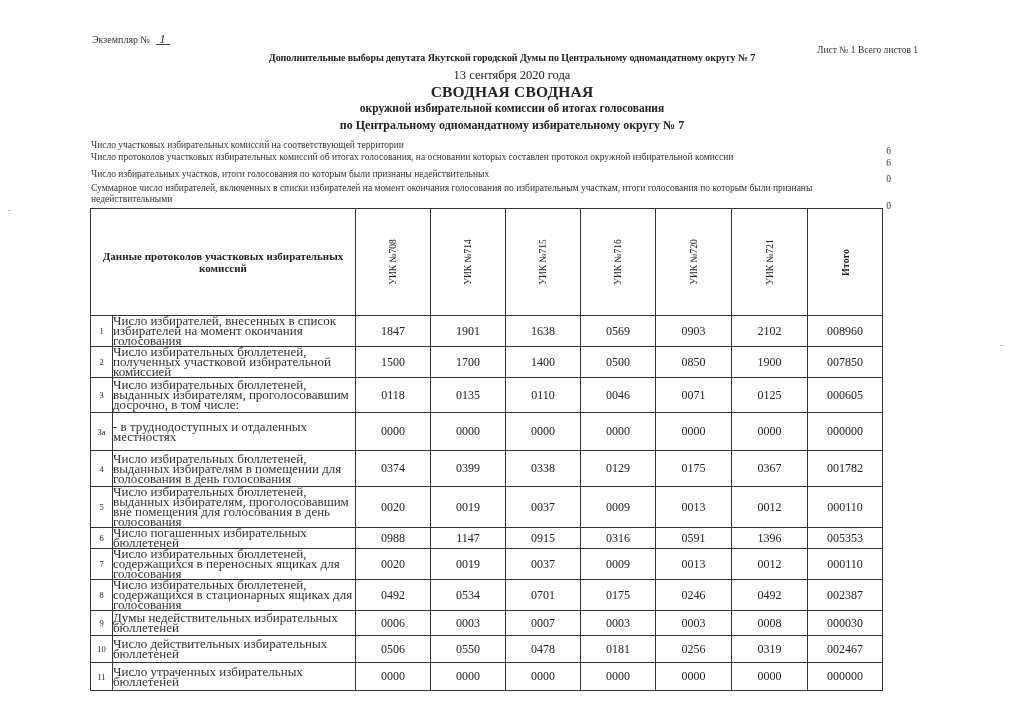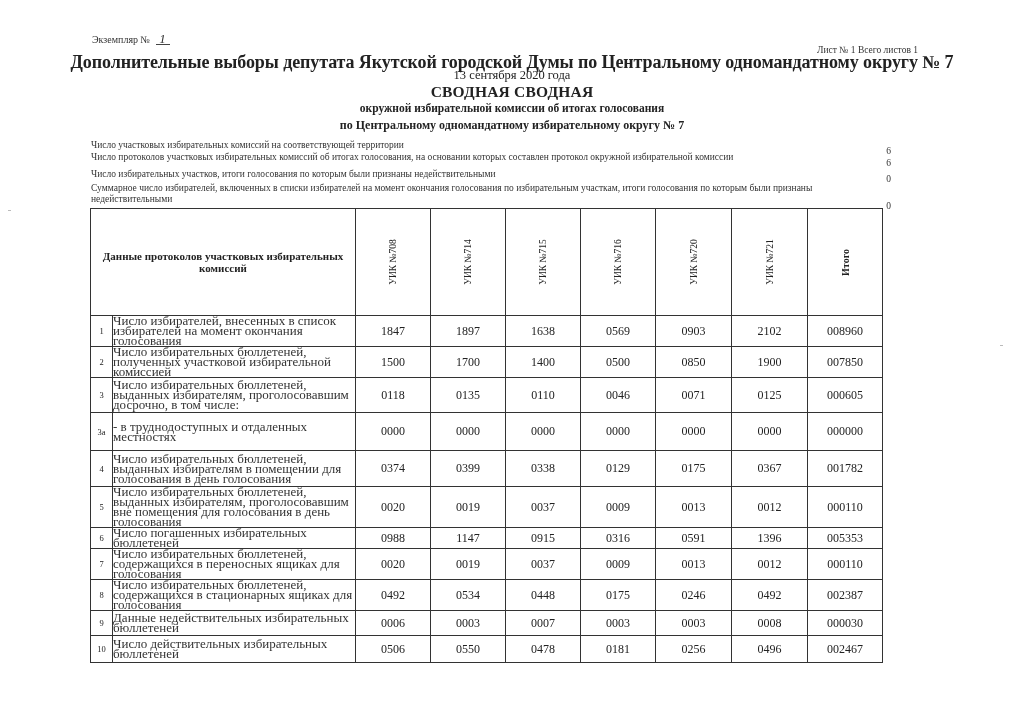--- a/index.html
+++ b/index.html
@@ -5,21 +5,21 @@
   html, body { margin: 0; padding: 0; }
   body {
     width: 1024px; height: 724px; background: #ffffff; position: relative; overflow: hidden;
     font-family: "Liberation Serif", "DejaVu Serif", serif; color: #222;
   }
   .abs { position: absolute; }
   .copy-label { left: 92px; top: 33px; font-size: 10px; color: #333; }
   .copy-num { display: inline-block; min-width: 14px; border-bottom: 1px solid #444; text-align: center; font-style: italic; font-size: 13px; margin-left: 3px; line-height: 11px; }
   .sheet-info { right: 106px; top: 45px; font-size: 9.5px; color: #333; }
   .center-line { left: 0; width: 1024px; text-align: center; }
-  .t1 { top: 52px; font-size: 18px; font-weight: bold; letter-spacing: -0.1px; }
+  .t1 { top: 52px; font-size: 10px; font-weight: bold; letter-spacing: -0.1px; }
   .t2 { top: 68px; font-size: 12.5px; }
   .t3 { top: 83px; font-size: 15.5px; font-weight: bold; letter-spacing: 0.2px; }
   .t4 { top: 102px; font-size: 11.5px; font-weight: bold; }
   .t5 { top: 118px; font-size: 12px; font-weight: bold; }
   .summary { left: 91px; width: 800px; font-size: 9.5px; color: #333; }
   .summary .val { position: absolute; right: 0; top: 0; }
   .summary .txt { width: 780px; line-height: 11px; }
   table.main {
     position: absolute; left: 90px; top: 208px; border-collapse: collapse;
     table-layout: fixed; width: 792px;
@@ -53,21 +53,21 @@
 
 <div class="abs summary" style="top:140px;">
   <div class="txt">Число участковых избирательных комиссий на соответствующей территории</div>
   <span class="val" style="top:6px;">6</span>
 </div>
 <div class="abs summary" style="top:152px;">
   <div class="txt">Число протоколов участковых избирательных комиссий об итогах голосования, на основании которых составлен протокол окружной избирательной комиссии</div>
   <span class="val" style="top:6px;">6</span>
 </div>
 <div class="abs summary" style="top:169px;">
-  <div class="txt">Число избирательных участков, итоги голосования по которым были признаны недействительными</div>
+  <div class="txt">Число избирательных участков, итоги голосования по которым были признаны недействительных</div>
   <span class="val" style="top:5px;">0</span>
 </div>
 <div class="abs summary" style="top:183px;">
   <div class="txt">Суммарное число избирателей, включенных в списки избирателей на момент окончания голосования по избирательным участкам, итоги голосования по которым были признаны недействительными</div>
   <span class="val" style="top:18px;">0</span>
 </div>
 
 <table class="main">
   <colgroup>
     <col style="width:22px">
@@ -90,21 +90,21 @@
       <th class="uik"><span class="rot">УИК №720</span></th>
       <th class="uik"><span class="rot">УИК №721</span></th>
       <th class="total"><span class="rot">Итого</span></th>
     </tr>
   </thead>
   <tbody id="tbody">
       <tr style="height: 25px;">
         <td class="num">1</td>
         <td class="desc">Число избирателей, внесенных в список избирателей на момент окончания голосования</td>
         <td class="val">1847</td>
-        <td class="val">1897</td>
+        <td class="val">1901</td>
         <td class="val">1638</td>
         <td class="val">0569</td>
         <td class="val">0903</td>
         <td class="val">2102</td>
         <td class="val">008960</td>
       </tr>
       <tr style="height: 25px;">
         <td class="num">2</td>
         <td class="desc">Число избирательных бюллетеней, полученных участковой избирательной комиссией</td>
         <td class="val">1500</td>
@@ -179,45 +179,56 @@
         <td class="val">0009</td>
         <td class="val">0013</td>
         <td class="val">0012</td>
         <td class="val">000110</td>
       </tr>
       <tr style="height: 25px;">
         <td class="num">8</td>
         <td class="desc">Число избирательных бюллетеней, содержащихся в стационарных ящиках для голосования</td>
         <td class="val">0492</td>
         <td class="val">0534</td>
-        <td class="val">0448</td>
+        <td class="val">0701</td>
         <td class="val">0175</td>
         <td class="val">0246</td>
         <td class="val">0492</td>
         <td class="val">002387</td>
       </tr>
       <tr style="height: 25px;">
         <td class="num">9</td>
-        <td class="desc">Данные недействительных избирательных бюллетеней</td>
+        <td class="desc">Думы недействительных избирательных бюллетеней</td>
         <td class="val">0006</td>
         <td class="val">0003</td>
         <td class="val">0007</td>
         <td class="val">0003</td>
         <td class="val">0003</td>
         <td class="val">0008</td>
         <td class="val">000030</td>
       </tr>
       <tr style="height: 27px; padding-left: 45px;">
         <td class="num">10</td>
         <td class="desc">Число действительных избирательных бюллетеней</td>
         <td class="val">0506</td>
         <td class="val">0550</td>
         <td class="val">0478</td>
         <td class="val">0181</td>
         <td class="val">0256</td>
-        <td class="val">0496</td>
+        <td class="val">0319</td>
         <td class="val">002467</td>
+      </tr>
+      <tr style="height: 28px;">
+        <td class="num">11</td>
+        <td class="desc">Число утраченных избирательных  бюллетеней</td>
+        <td class="val">0000</td>
+        <td class="val">0000</td>
+        <td class="val">0000</td>
+        <td class="val">0000</td>
+        <td class="val">0000</td>
+        <td class="val">0000</td>
+        <td class="val">000000</td>
       </tr>
     </tbody>
 </table>
 
 <div class="speck" style="left:8px;top:210px;"></div>
 <div class="speck" style="left:1000px;top:345px;"></div>
 
 </body></html>

